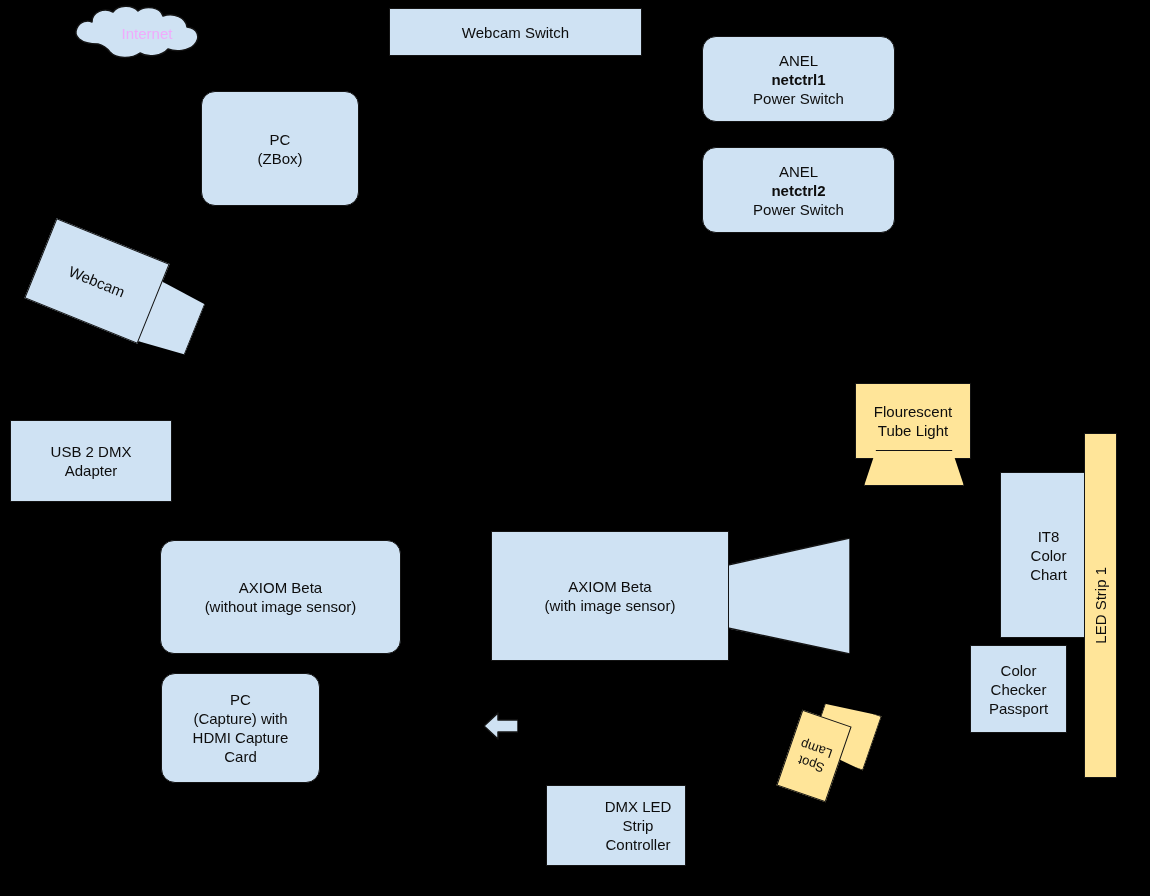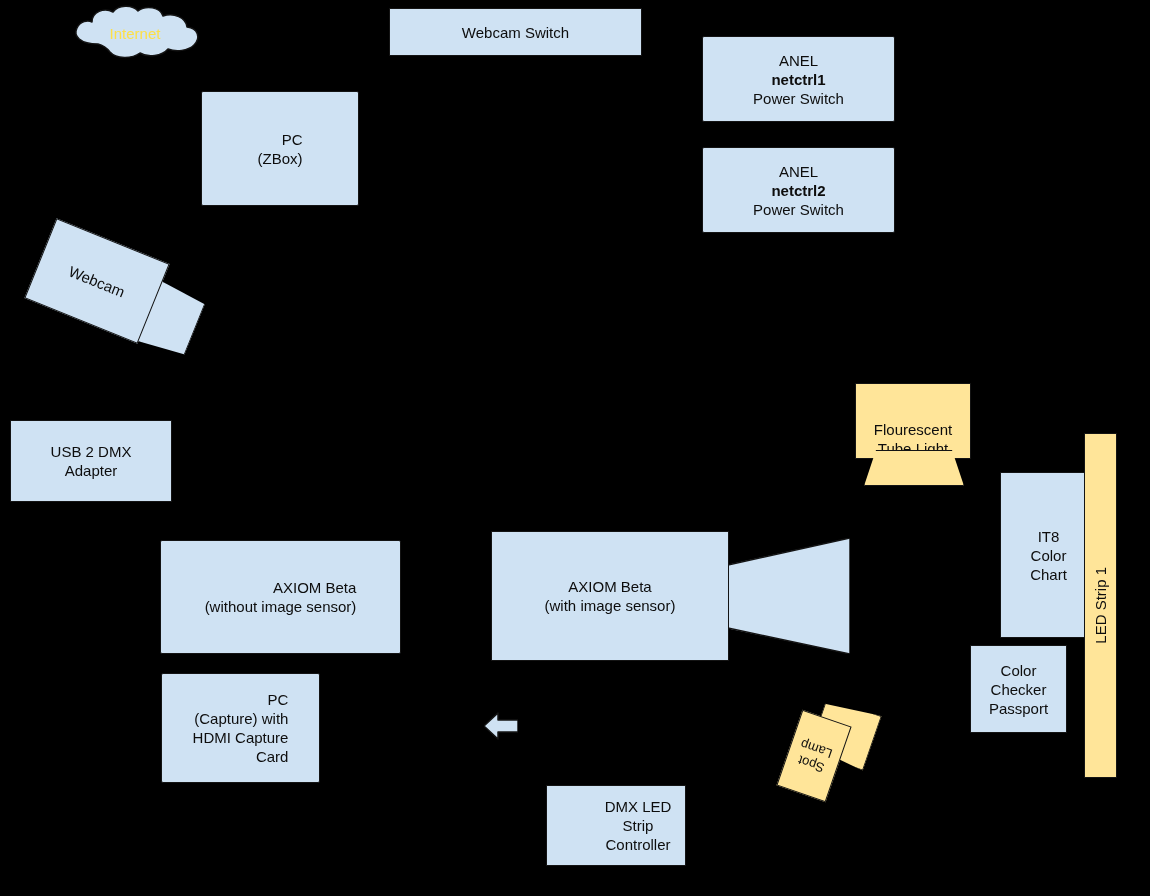--- a/index.html
+++ b/index.html
@@ -22,35 +22,35 @@
     align-items: center;
     justify-content: center;
     text-align: center;
     color: #0d0d0d;
     font-size: 15px;
     line-height: 19px;
     border: 1.5px solid #141414;
   }
   .blue { background: #cfe2f3; }
   .yellow { background: #ffe599; }
-  .rounded { border-radius: 2px; text-align: right; }
+  .rounded { border-radius: 14px; }
   .label { white-space: pre-line; display: block; }
   .bold-line { font-weight: bold; }
 
   
   #cloud-internet {
     position: absolute;
     left: 68px; top: 4px;
     width: 134px; height: 58px;
   }
   #cloud-internet .cloud-text {
     position: absolute;
-    left: 0; top: 0; width: 134px; height: 58px;
+    left: 12px; top: 0; width: 134px; height: 58px;
     display: flex; align-items: center; justify-content: center;
-    font-size: 15px; color: #fde047;
+    font-size: 15px; color: #f0abfc;
     z-index: 3;
   }
 
   
   #webcam-body {
     position: absolute;
     left: 36px; top: 238px;
     width: 122px; height: 86px;
     transform: rotate(22deg);
     transform-origin: 50% 50%;
@@ -84,21 +84,20 @@
   }
   #camera-lens-cone .cone-outline {
     position: absolute; inset: 0;
   }
 
   
   #fluorescent-box {
     left: 855px; top: 383px;
     width: 116px; height: 76px;
     font-size: 15px;
-    align-items: flex-end;
   }
   #fluorescent-shade {
     position: absolute;
     left: 864px; top: 450px;
     width: 100px; height: 36px;
   }
   #fluorescent-shade .shade {
     width: 100%; height: 100%;
     background: #ffe599;
     border: 1.5px solid #141414;

